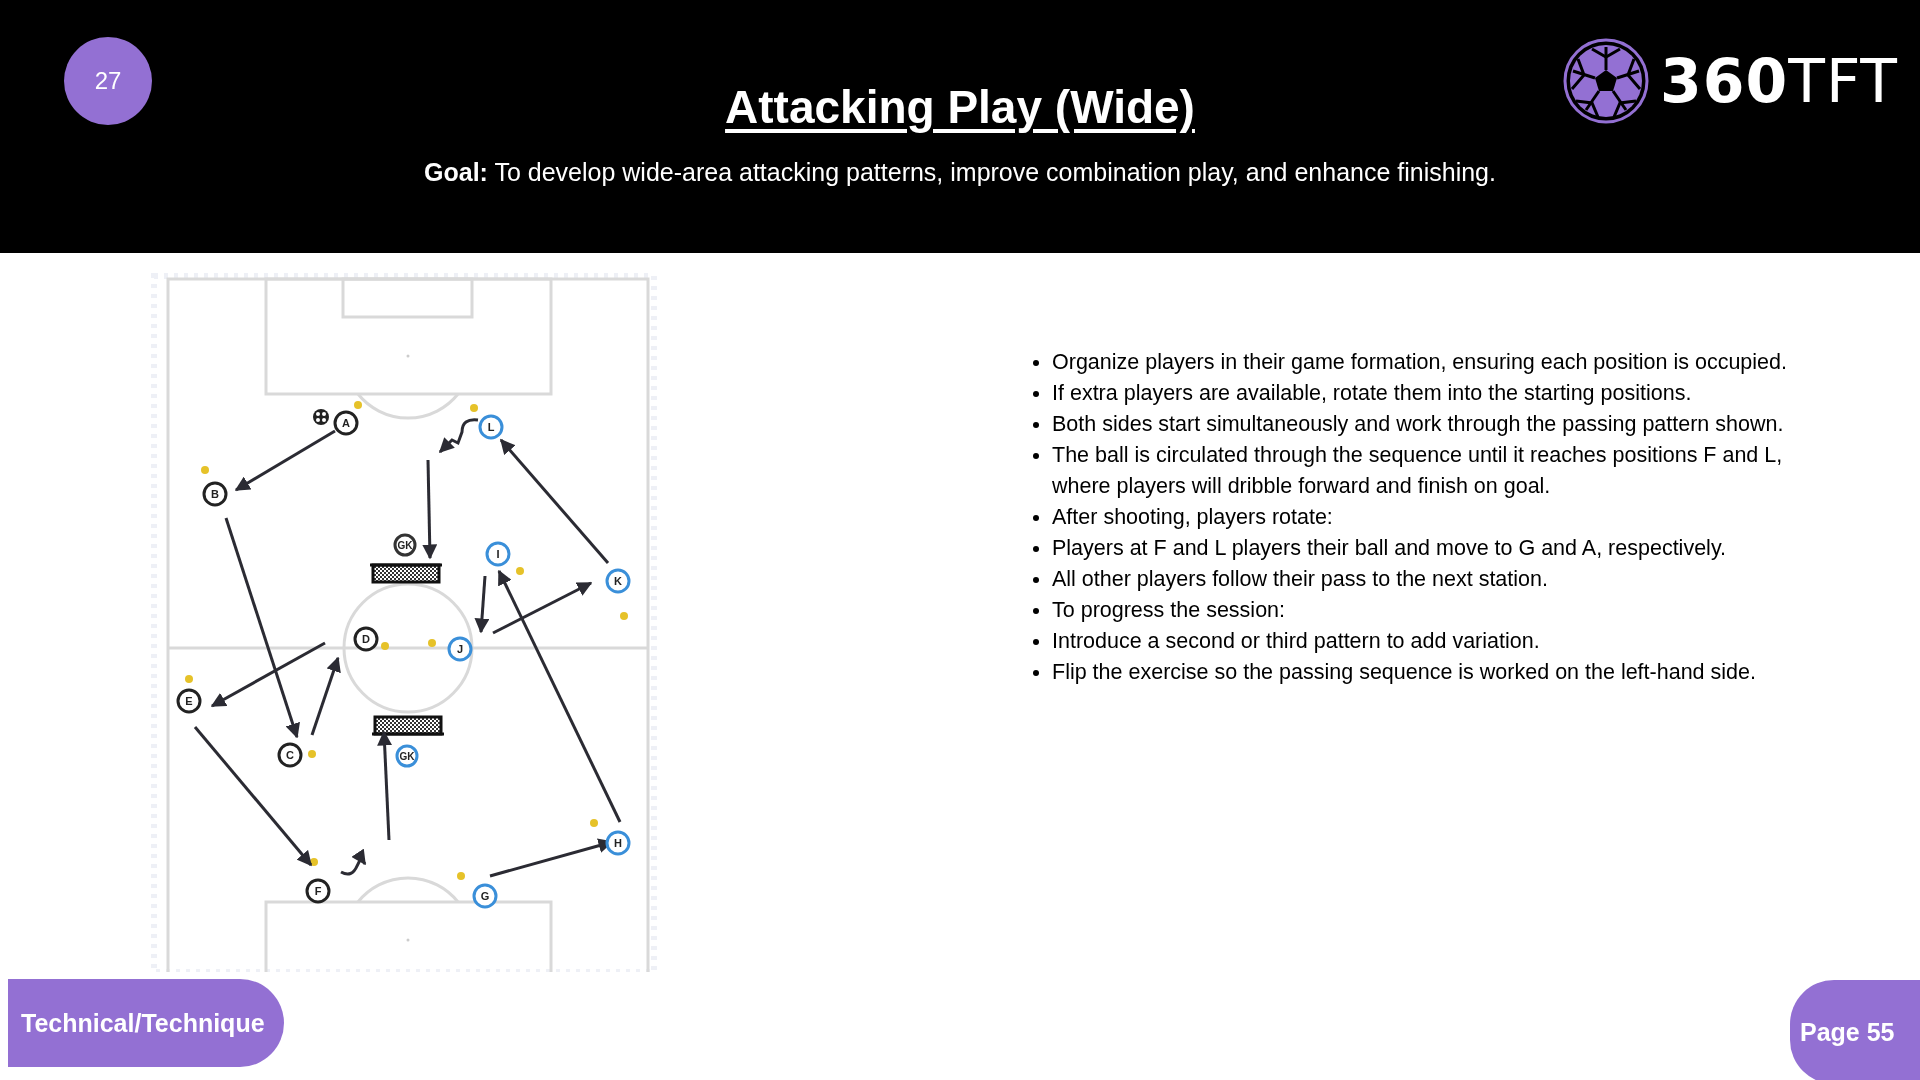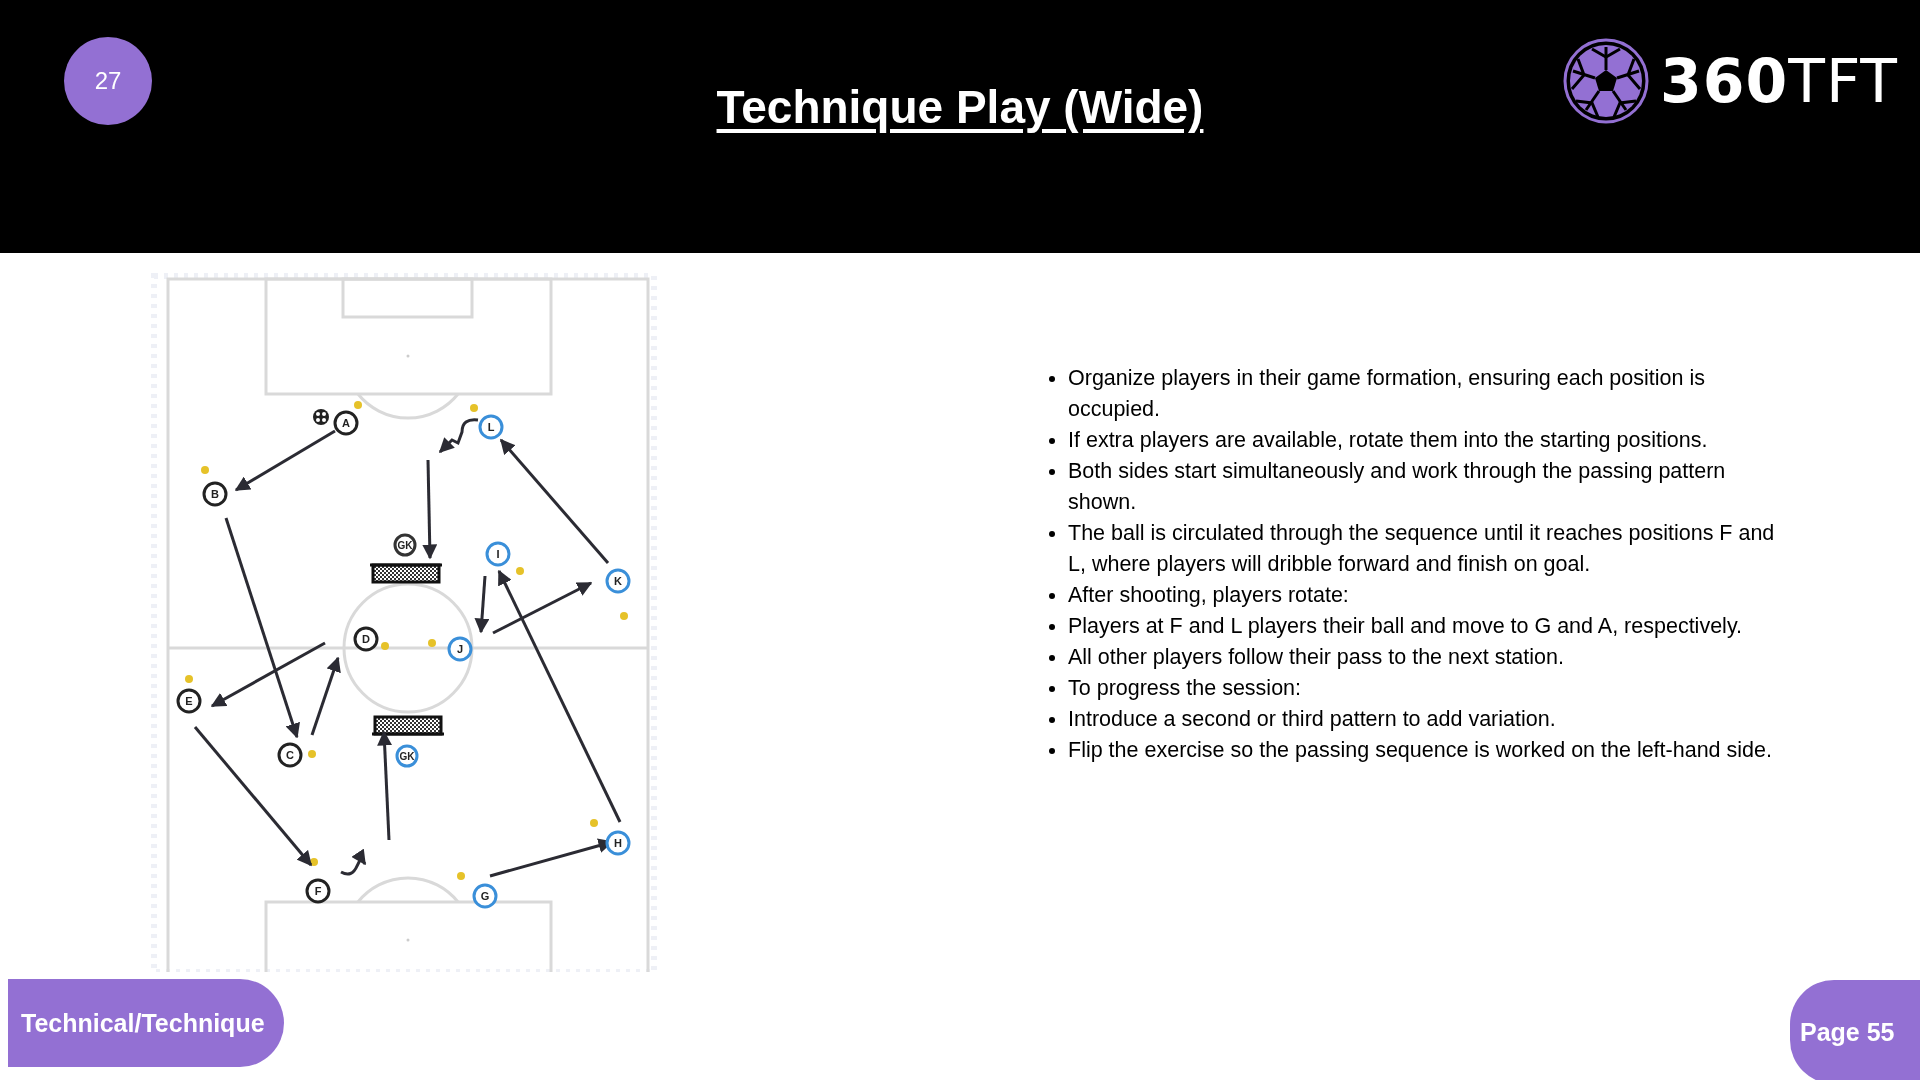--- a/index.html
+++ b/index.html
@@ -9,31 +9,32 @@
     .title { position:absolute; left:0; width:1920px; top:80px; text-align:center; color:#fff; font-weight:bold; font-size:46px; text-decoration:underline; text-decoration-thickness:4px; text-underline-offset:6px; }
     .goal { position:absolute; left:0; width:1920px; top:158px; text-align:center; color:#fff; font-size:25px; }
     .goal b { font-weight:bold; }
     .logo { position:absolute; left:1562px; top:37px; height:88px; display:flex; align-items:center; }
     .logo-text { color:#fff; font-size:60px; margin-left:10px; letter-spacing:1px; font-family:"DejaVu Sans", sans-serif; }
     .logo-text .bold { font-weight:bold; }
     .logo-text .light { font-weight:normal;margin-top:15px; }
     .diagram { position:absolute; left:150px; top:270px; width:510px; height:702px; }
     .instructions { position:absolute; left:1014px; top:347px; width:780px; color:#000; font-size:21.5px; line-height:31px; }
     .instructions h3 { margin:0 0 31px 0; font-size:21.5px; font-weight:bold; }
-    .instructions ul { margin:16px; padding-left:38px; }
+    .instructions ul { margin:0; padding-left:38px; }
     .instructions li { margin:0; }
     .category-pill { position:absolute; left:0; top:979px; width:276px; height:88px; background:#9370d3; border-radius:0 44px 44px 0; color:#fff; font-weight:bold; font-size:25px; display:flex; align-items:center; padding-left:13px; box-sizing:border-box;margin-left:8px; }
     .page-pill { position:absolute; left:1790px; top:980px; width:130px; height:104px; background:#9370d3; border-radius:44px 0 0 44px; color:#fff; font-weight:bold; font-size:25px; display:flex; align-items:center; padding-left:10px; box-sizing:border-box; }
   </style>
 </head>
 <body>
 
 <div class="header">
   <div class="page-badge">27</div>
-  <div class="title">Technique Play (Wide)</div>
+  <div class="title">Attacking Play (Wide)</div>
+  <div class="goal"><b>Goal:</b><span> To develop wide-area attacking patterns, improve combination play, and enhance finishing.</span></div>
   <div class="logo">
     <svg width="88" height="88" viewBox="0 0 88 88">
       <circle cx="44" cy="44" r="41" fill="#000" stroke="#9370d3" stroke-width="3"></circle>
       <circle cx="44" cy="44" r="36" fill="#9370d3"></circle>
       <polygon points="44,33 55,41 51,54 37,54 33,41" fill="#000"></polygon>
       <g stroke="#000" stroke-width="3" fill="none">
         <line x1="44" y1="33" x2="44" y2="10"></line>
         <line x1="55" y1="41" x2="77" y2="34"></line>
         <line x1="51" y1="54" x2="64" y2="73"></line>
         <line x1="37" y1="54" x2="24" y2="73"></line>

